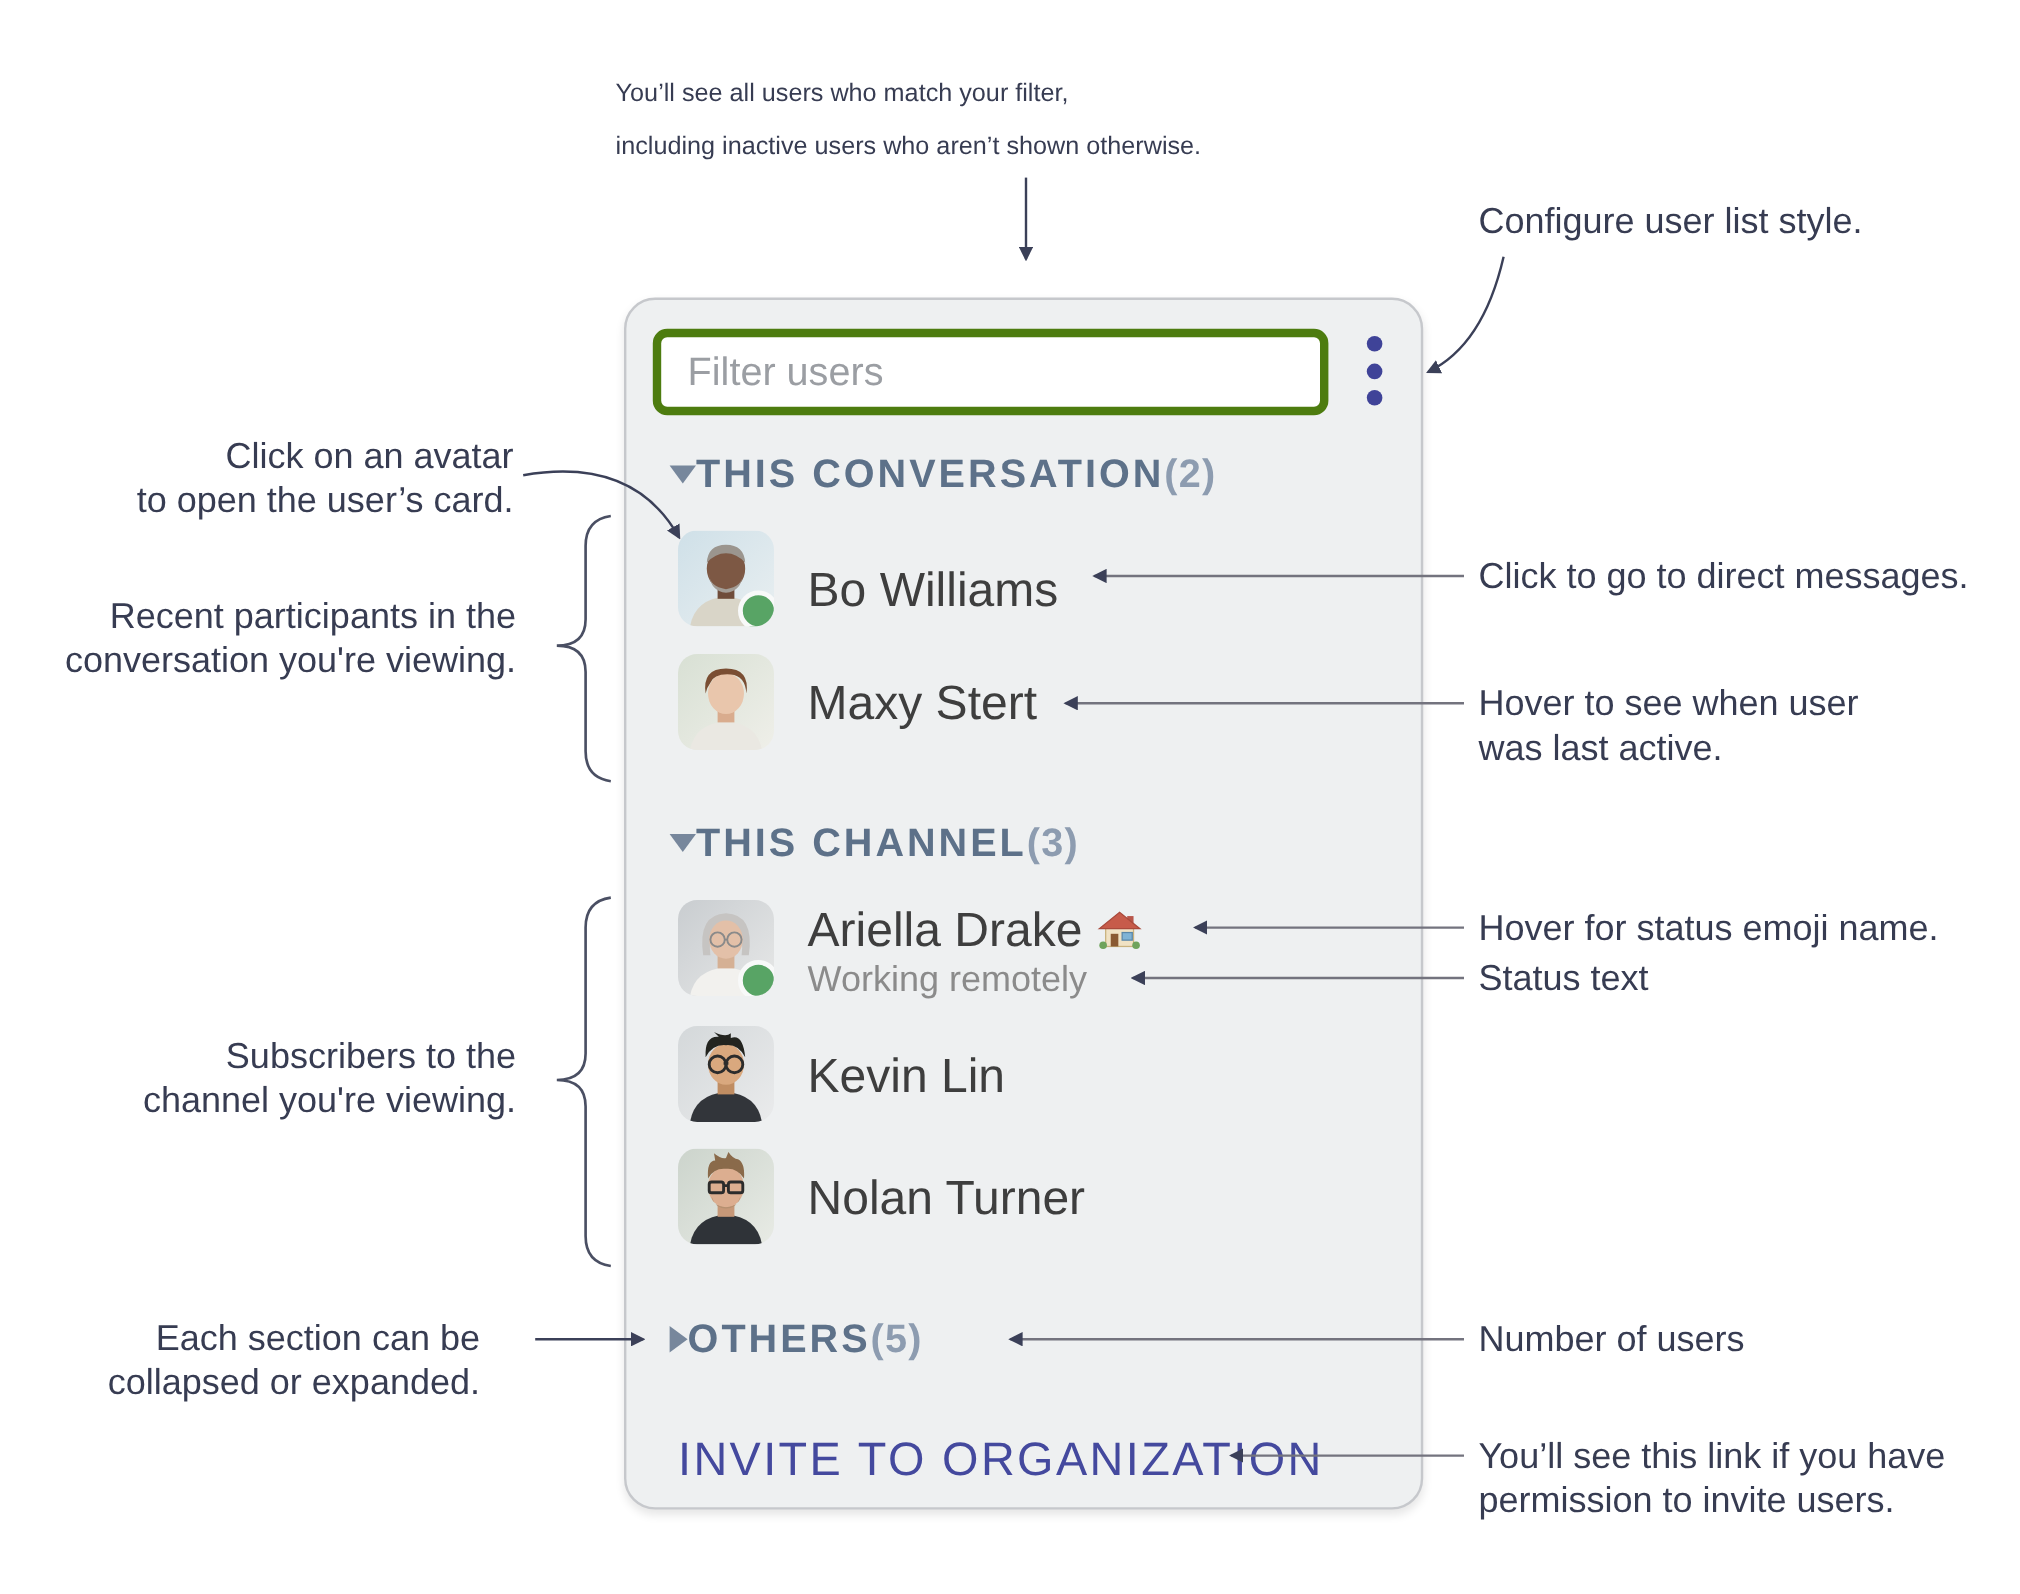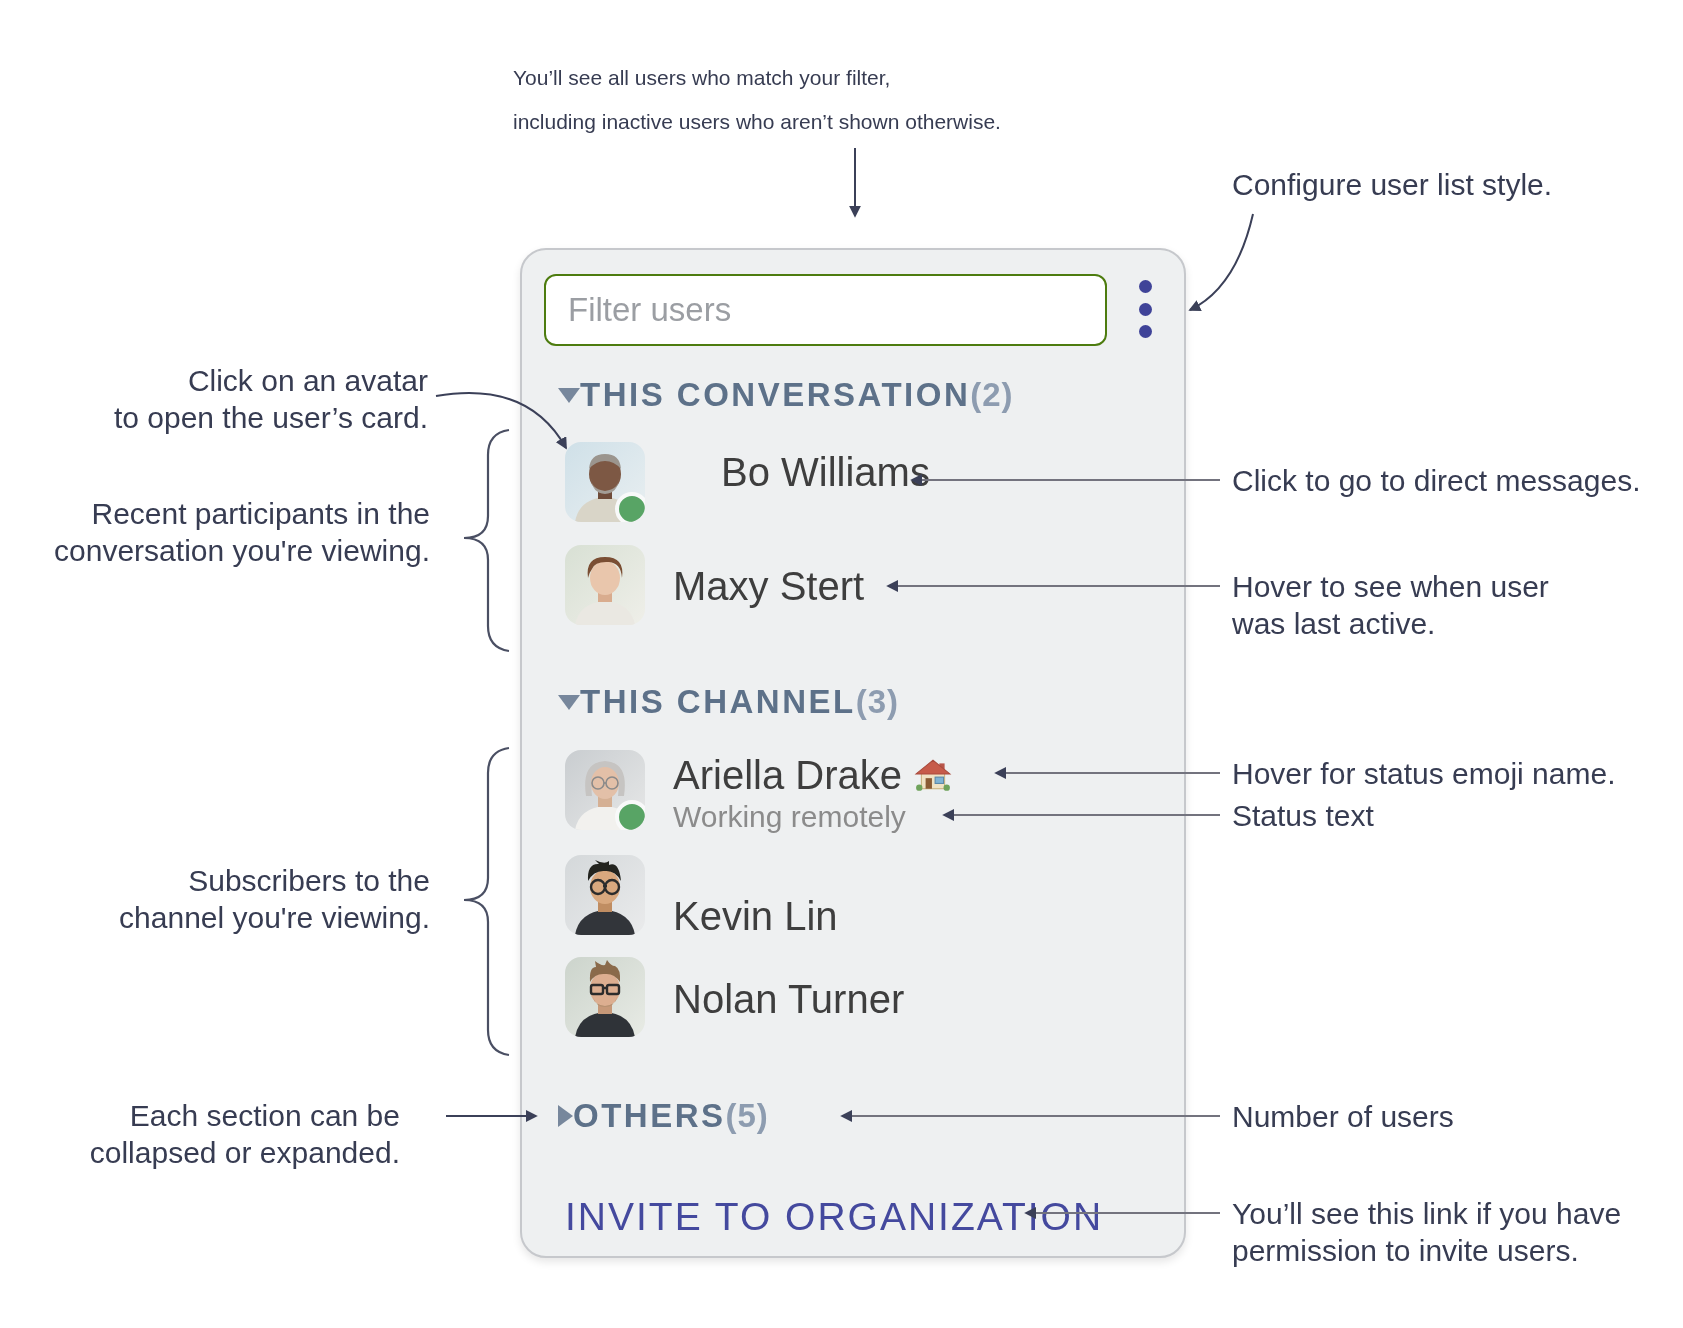--- a/index.html
+++ b/index.html
@@ -12,21 +12,21 @@
   .note.ra{text-align:right;}
   .note.big{font-size:21px;line-height:44px;}
   
   #panel{
     position:absolute;left:520px;top:248px;width:666px;height:1010px;
     background:#eef0f1;border:2px solid #c6c8cc;border-radius:26px;
     box-shadow:0 4px 8px rgba(0,0,0,0.10);z-index:1;box-sizing:border-box;
   }
   #filter-input{
     position:absolute;left:22px;top:24px;width:563px;height:72px;box-sizing:border-box;
-    border:2px solid #4d7c0f;border-radius:12px;background:#ffffff;
+    border:7px solid #4d7c0f;border-radius:12px;background:#ffffff;
     font-family:"Liberation Sans",sans-serif;font-size:33px;color:#701a75;padding:0 0 0 22px;outline:none;
   }
   #filter-input::placeholder{color:#9b9ea3;opacity:1;}
   .kebab{position:absolute;left:613px;top:30px;width:20px;height:58px;display:flex;flex-direction:column;
     align-items:center;justify-content:space-between;cursor:pointer;}
   .kebab .dot{width:13px;height:13px;border-radius:50%;background:#3f4398;}
   .sec-header{position:absolute;left:36px;display:flex;align-items:center;gap:0;cursor:pointer;}
   .sec-label{font-size:33px;font-weight:700;letter-spacing:2.5px;color:#5d7189;white-space:nowrap;}
   .sec-count{font-size:33px;font-weight:700;letter-spacing:1px;color:#8d9cb0;}
   .tri-down{width:0;height:0;border-left:11px solid transparent;border-right:11px solid transparent;
@@ -76,21 +76,21 @@
           </defs>
         <rect width="80" height="80" fill="url(#gBo)"></rect>
         <path d="M10 80 Q14 57 40 55 Q66 57 70 80 Z" fill="#d9d5c8"></path>
         <rect x="33" y="44" width="14" height="13" fill="#6f4c3a"></rect>
         <ellipse cx="40" cy="32" rx="16" ry="18" fill="#7d5844"></ellipse>
         <path d="M24 27 Q25 12 40 12 Q55 12 56 27 Q49 19 40 19 Q31 19 24 27 Z" fill="#9b958e"></path>
         <path d="M26 36 Q27 51 40 52 Q53 51 54 36 Q54 47 40 49 Q26 47 26 36 Z" fill="#a39d96"></path>
       </svg>
       <span class="presence"></span>
     </div>
-    <div class="uname" style="top:198px;margin-left:48px;">
+    <div class="uname" style="top:218px;">
       <span>Bo Williams</span>
     </div>
 
     <div class="avatar" style="top:295px;">
       <svg viewBox="0 0 80 80">
         <defs>
             <linearGradient id="gMaxy" x1="0" y1="0" x2="1" y2="1">
           <stop offset="0" stop-color="#d8e0d4"></stop>
               <stop offset="1" stop-color="#efefe9"></stop>
             </linearGradient>
@@ -156,21 +156,21 @@
         <rect width="80" height="80" fill="url(#gKev)"></rect>
         <path d="M10 80 Q14 57 40 55 Q66 57 70 80 Z" fill="#32353a"></path>
         <rect x="33" y="44" width="14" height="13" fill="#c08d62"></rect>
         <ellipse cx="40" cy="32" rx="15" ry="17" fill="#d9a87e"></ellipse>
         <path d="M23 26 Q22 8 34 9 L30 5 Q40 10 44 6 L44 10 Q54 6 56 26 Q50 15 40 16 Q29 15 23 26 Z" fill="#23241f"></path>
         <circle cx="33" cy="32" r="7" fill="none" stroke="#2c2c2c" stroke-width="2.4"></circle>
         <circle cx="47" cy="32" r="7" fill="none" stroke="#2c2c2c" stroke-width="2.4"></circle>
         <line x1="38" y1="31" x2="42" y2="31" stroke="#2c2c2c" stroke-width="2.4"></line>
       </svg>
     </div>
-    <div class="uname" style="top:623px;margin-top:19px;">
+    <div class="uname" style="top:623px;">
       <span>Kevin Lin</span>
     </div>
 
     <div class="avatar" style="top:707px;">
       <svg viewBox="0 0 80 80">
         <defs>
             <linearGradient id="gNol" x1="0" y1="0" x2="1" y2="1">
           <stop offset="0" stop-color="#ccd4cc"></stop>
               <stop offset="1" stop-color="#e8ebe5"></stop>
             </linearGradient>

